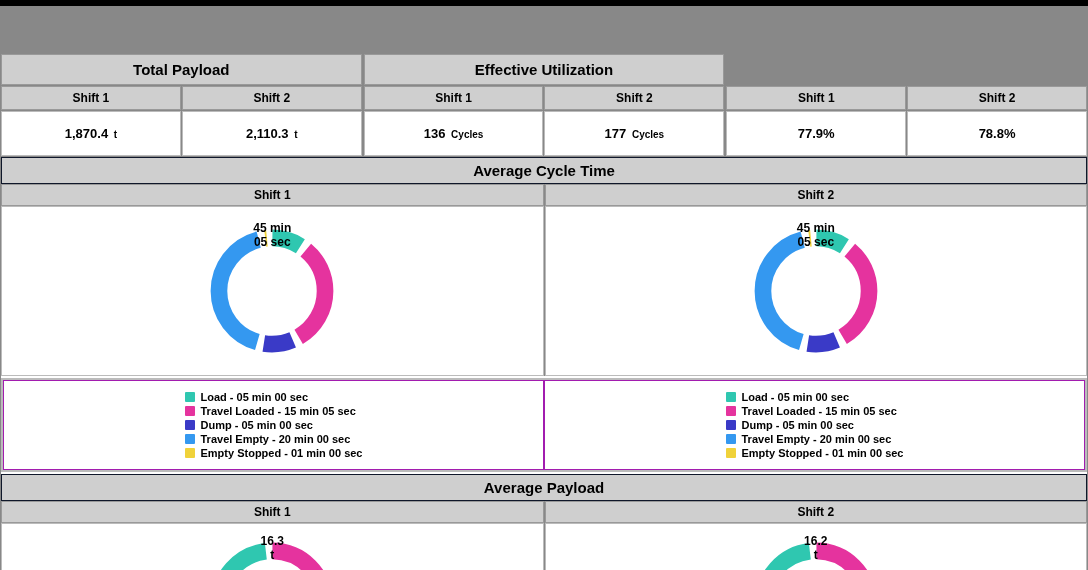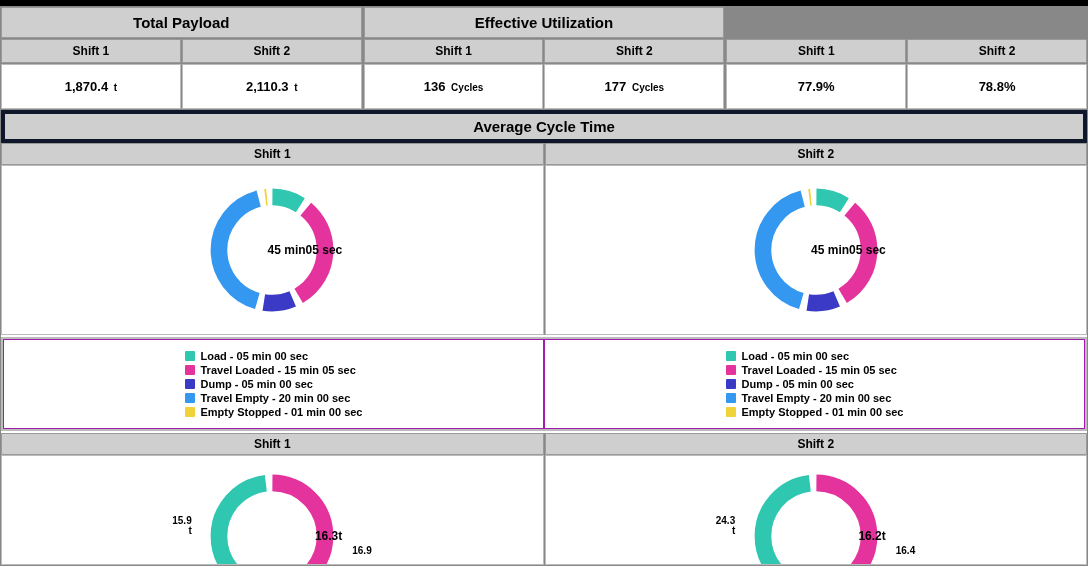--- a/index.html
+++ b/index.html
@@ -25,20 +25,21 @@
     gap: 1px;
     background: #888;
   }
   .hdr-big {
     background: #cfcfcf;
     text-align: center;
     font-weight: bold;
     font-size: 15px;
     padding: 6px 4px;
     border: 1px solid #999;
+    margin-top: 47px;
   }
   .hdr-small {
     background: #cfcfcf;
     text-align: center;
     font-weight: bold;
     font-size: 12px;
     padding: 4px 4px;
     border: 1px solid #999;
   }
   .valcell {
@@ -50,21 +51,21 @@
     border: 1px solid #bbb;
   }
   .valcell .unit { font-size: 10px; font-weight: bold; margin-left: 2px; }
 
   .section-title {
     background: #cfcfcf;
     text-align: center;
     font-weight: bold;
     font-size: 15px;
     padding: 4px 0;
-    border: 4px solid #0f172a;
+    border: 1px solid #0f172a;
   }
   .row2 {
     display: grid;
     grid-template-columns: 1fr 1fr;
     gap: 1px;
     background: #888;
   }
   .shift-label {
     background: #cfcfcf;
     text-align: center;
@@ -77,22 +78,22 @@
     background: #fff;
     display: flex;
     justify-content: center;
     align-items: center;
     height: 170px;
     border: 1px solid #bbb;
   }
   .donut-wrap { position: relative; width: 140px; height: 140px; }
   .donut-center {
     position: absolute; inset: 0;
-    display: flex; flex-direction: row;
-    justify-content: flex-end; align-items: center;
+    display: flex; flex-direction: column;
+    justify-content: flex-start; align-items: center;
     font-size: 12px; font-weight: bold;
     line-height: 1.2;
     text-align: center;
   }
   .legend-row {
     display: grid;
     grid-template-columns: 1fr 1fr;
     border: 2px solid #bbb;
     margin: 2px 0;
   }
@@ -266,20 +267,21 @@
             <span>Travel Empty -  20 min 00 sec</span>
           </div>
           <div class="legend-item">
             <span class="swatch" style="background: rgb(240, 210, 58);"></span>
             <span>Empty Stopped -  01 min 00 sec</span>
           </div>
         </div>
     </div>
   </div>
 
+  <div class="section-title">Average Payload</div>
   <div class="row2">
     <div class="shift-label">Shift 1</div>
     <div class="shift-label">Shift 2</div>
   </div>
   <div class="row2">
     <div class="chart-cell2">
       <div class="donut-wrap" style="margin-top:10px">
         <svg viewBox="0 0 42 42" width="140" height="140">
           <g id="payload-donut-1">
               <circle cx="21" cy="21" r="15.915" fill="none" stroke="#e5339e" stroke-width="5" stroke-dasharray="48 52" stroke-dashoffset="25"></circle>

